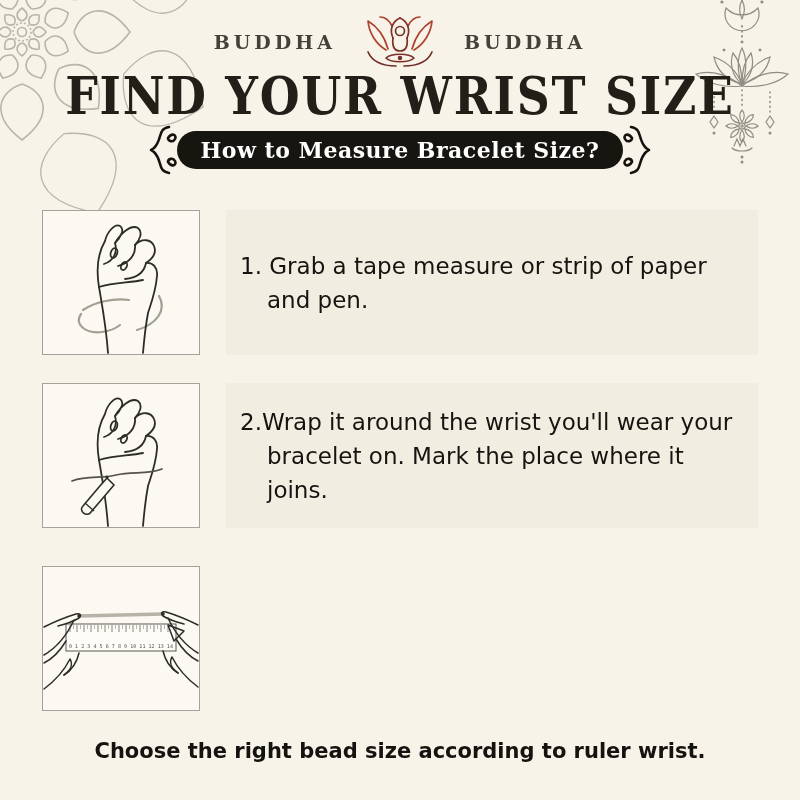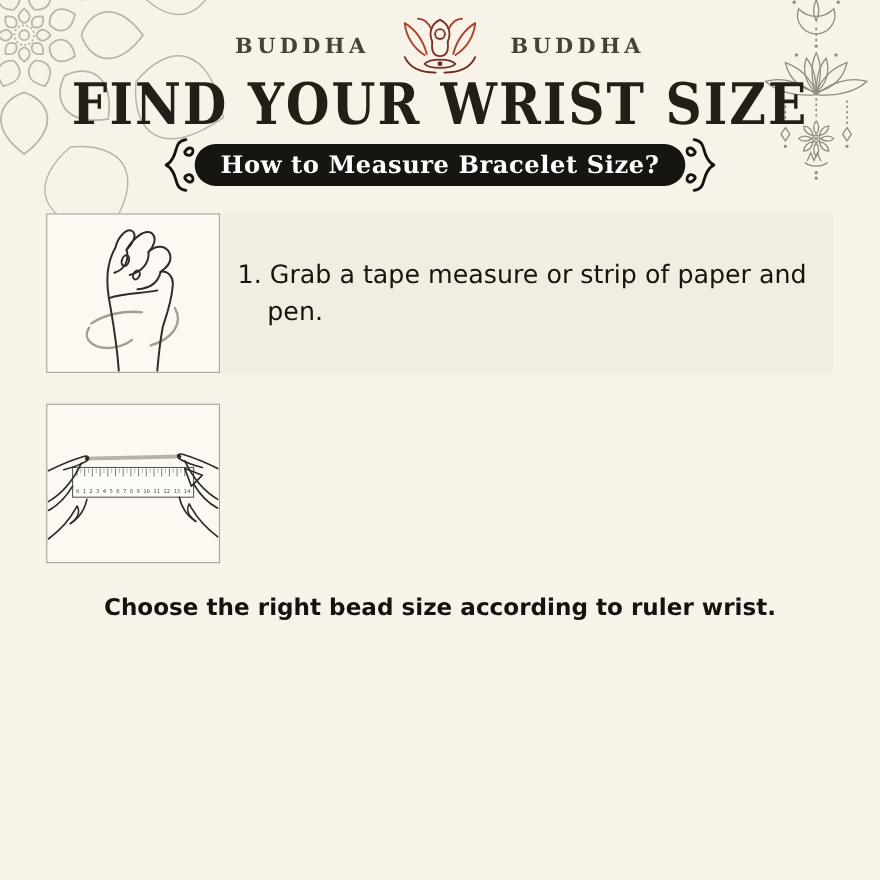--- a/index.html
+++ b/index.html
@@ -32,34 +32,34 @@
     font-family:"DejaVu Serif", serif;
     font-weight:bold;
     font-size:52px; line-height:1.0;
     letter-spacing:2px;
     color:#221f19;
     transform:scaleX(0.88);
     white-space:nowrap;
   }
 
   
-  .badge-row { position:relative; z-index:2; display:flex; justify-content:center; align-items:center; margin-top:8px; margin-bottom:24px; height:40px; }
+  .badge-row { position:relative; z-index:2; display:flex; justify-content:center; align-items:center; margin-top:8px; margin-bottom:40px; height:40px; }
   .badge {
     display:flex; align-items:center;
     height:38px; border-radius:19px;
     background:#17150f; color:#ffffff;
     padding:0 24px;
     font-family:"DejaVu Serif", serif;
     font-weight:bold; font-size:22px; letter-spacing:0.5px;
     white-space:nowrap;
   }
 
   
   .steps { padding:0 42px; position:relative; z-index:2; }
-  .step { display:flex; height:145px; margin-bottom:28px; }
+  .step { display:flex; height:145px; margin-bottom:28px;gap:24px; }
   .step.gap-lg { margin-bottom:38px; }
   .figure {
     width:158px; flex:0 0 158px;
     background:#fbf9f1;
     border:1px solid #a5a29b;
     margin-right:2px;
   }
   .figure svg { width:100%; height:100%; display:block; }
   .panel {
     flex:1;
@@ -243,20 +243,34 @@
             <path d="M115,85 C123,99 113,113 93,119"></path>
           </g>
           <use href="#fist-art"></use>
         </svg>
       </div>
       <div class="panel">
         <p>1. Grab a tape measure or strip of paper and pen.</p>
       </div>
     </section>
 
+    <section class="step gap-lg">
+      <div class="figure">
+        <svg viewBox="0 0 154 143" preserveAspectRatio="xMidYMid meet">
+          <use href="#fist-art"></use>
+          <path d="M28,97 C44,91 58,95 72,91 C88,87 103,91 118,85" stroke="#55534c" stroke-width="1.7" fill="none" stroke-linecap="round"></path>
+          <circle cx="63" cy="93" r="1.6" fill="#2e2c28"></circle>
+          <path d="M63,94 L70,101 L47,128 C43,134 34,127 39,122 L55,103 Z" fill="#fbf9f1" stroke="#2e2c28" stroke-width="1.6" stroke-linejoin="round"></path>
+          <path d="M41,119 L50,127" stroke="#2e2c28" stroke-width="1.3" fill="none"></path>
+        </svg>
+      </div>
+      <div class="panel">
+        <p>2.Wrap it around the wrist you'll wear your bracelet on. Mark the place where it joins.</p>
+      </div>
+    </section>
 
     <section class="step">
       <div class="figure">
         <svg viewBox="0 0 154 143" preserveAspectRatio="xMidYMid meet">
           <line x1="34" y1="49" x2="120" y2="47" stroke="#b6b3a8" stroke-width="3.5"></line>
           <circle cx="35" cy="49" r="1.8" fill="#33312c"></circle>
             <circle cx="119" cy="47" r="1.8" fill="#33312c"></circle>
           <rect x="22" y="57" width="110" height="27" fill="#fdfcf7" stroke="#5b5953" stroke-width="1"></rect>
           <path d="M26,58v7M33,58v7M40,58v7M47,58v7M54,58v7M61,58v7M68,58v7M75,58v7M82,58v7M89,58v7M96,58v7M103,58v7M110,58v7M117,58v7M124,58v7" stroke="#6b6860" stroke-width="0.8" fill="none"></path>
           <path d="M29.5,58v4M36.5,58v4M43.5,58v4M50.5,58v4M57.5,58v4M64.5,58v4M71.5,58v4M78.5,58v4M85.5,58v4M92.5,58v4M99.5,58v4M106.5,58v4M113.5,58v4M120.5,58v4" stroke="#8b887f" stroke-width="0.6" fill="none"></path>

